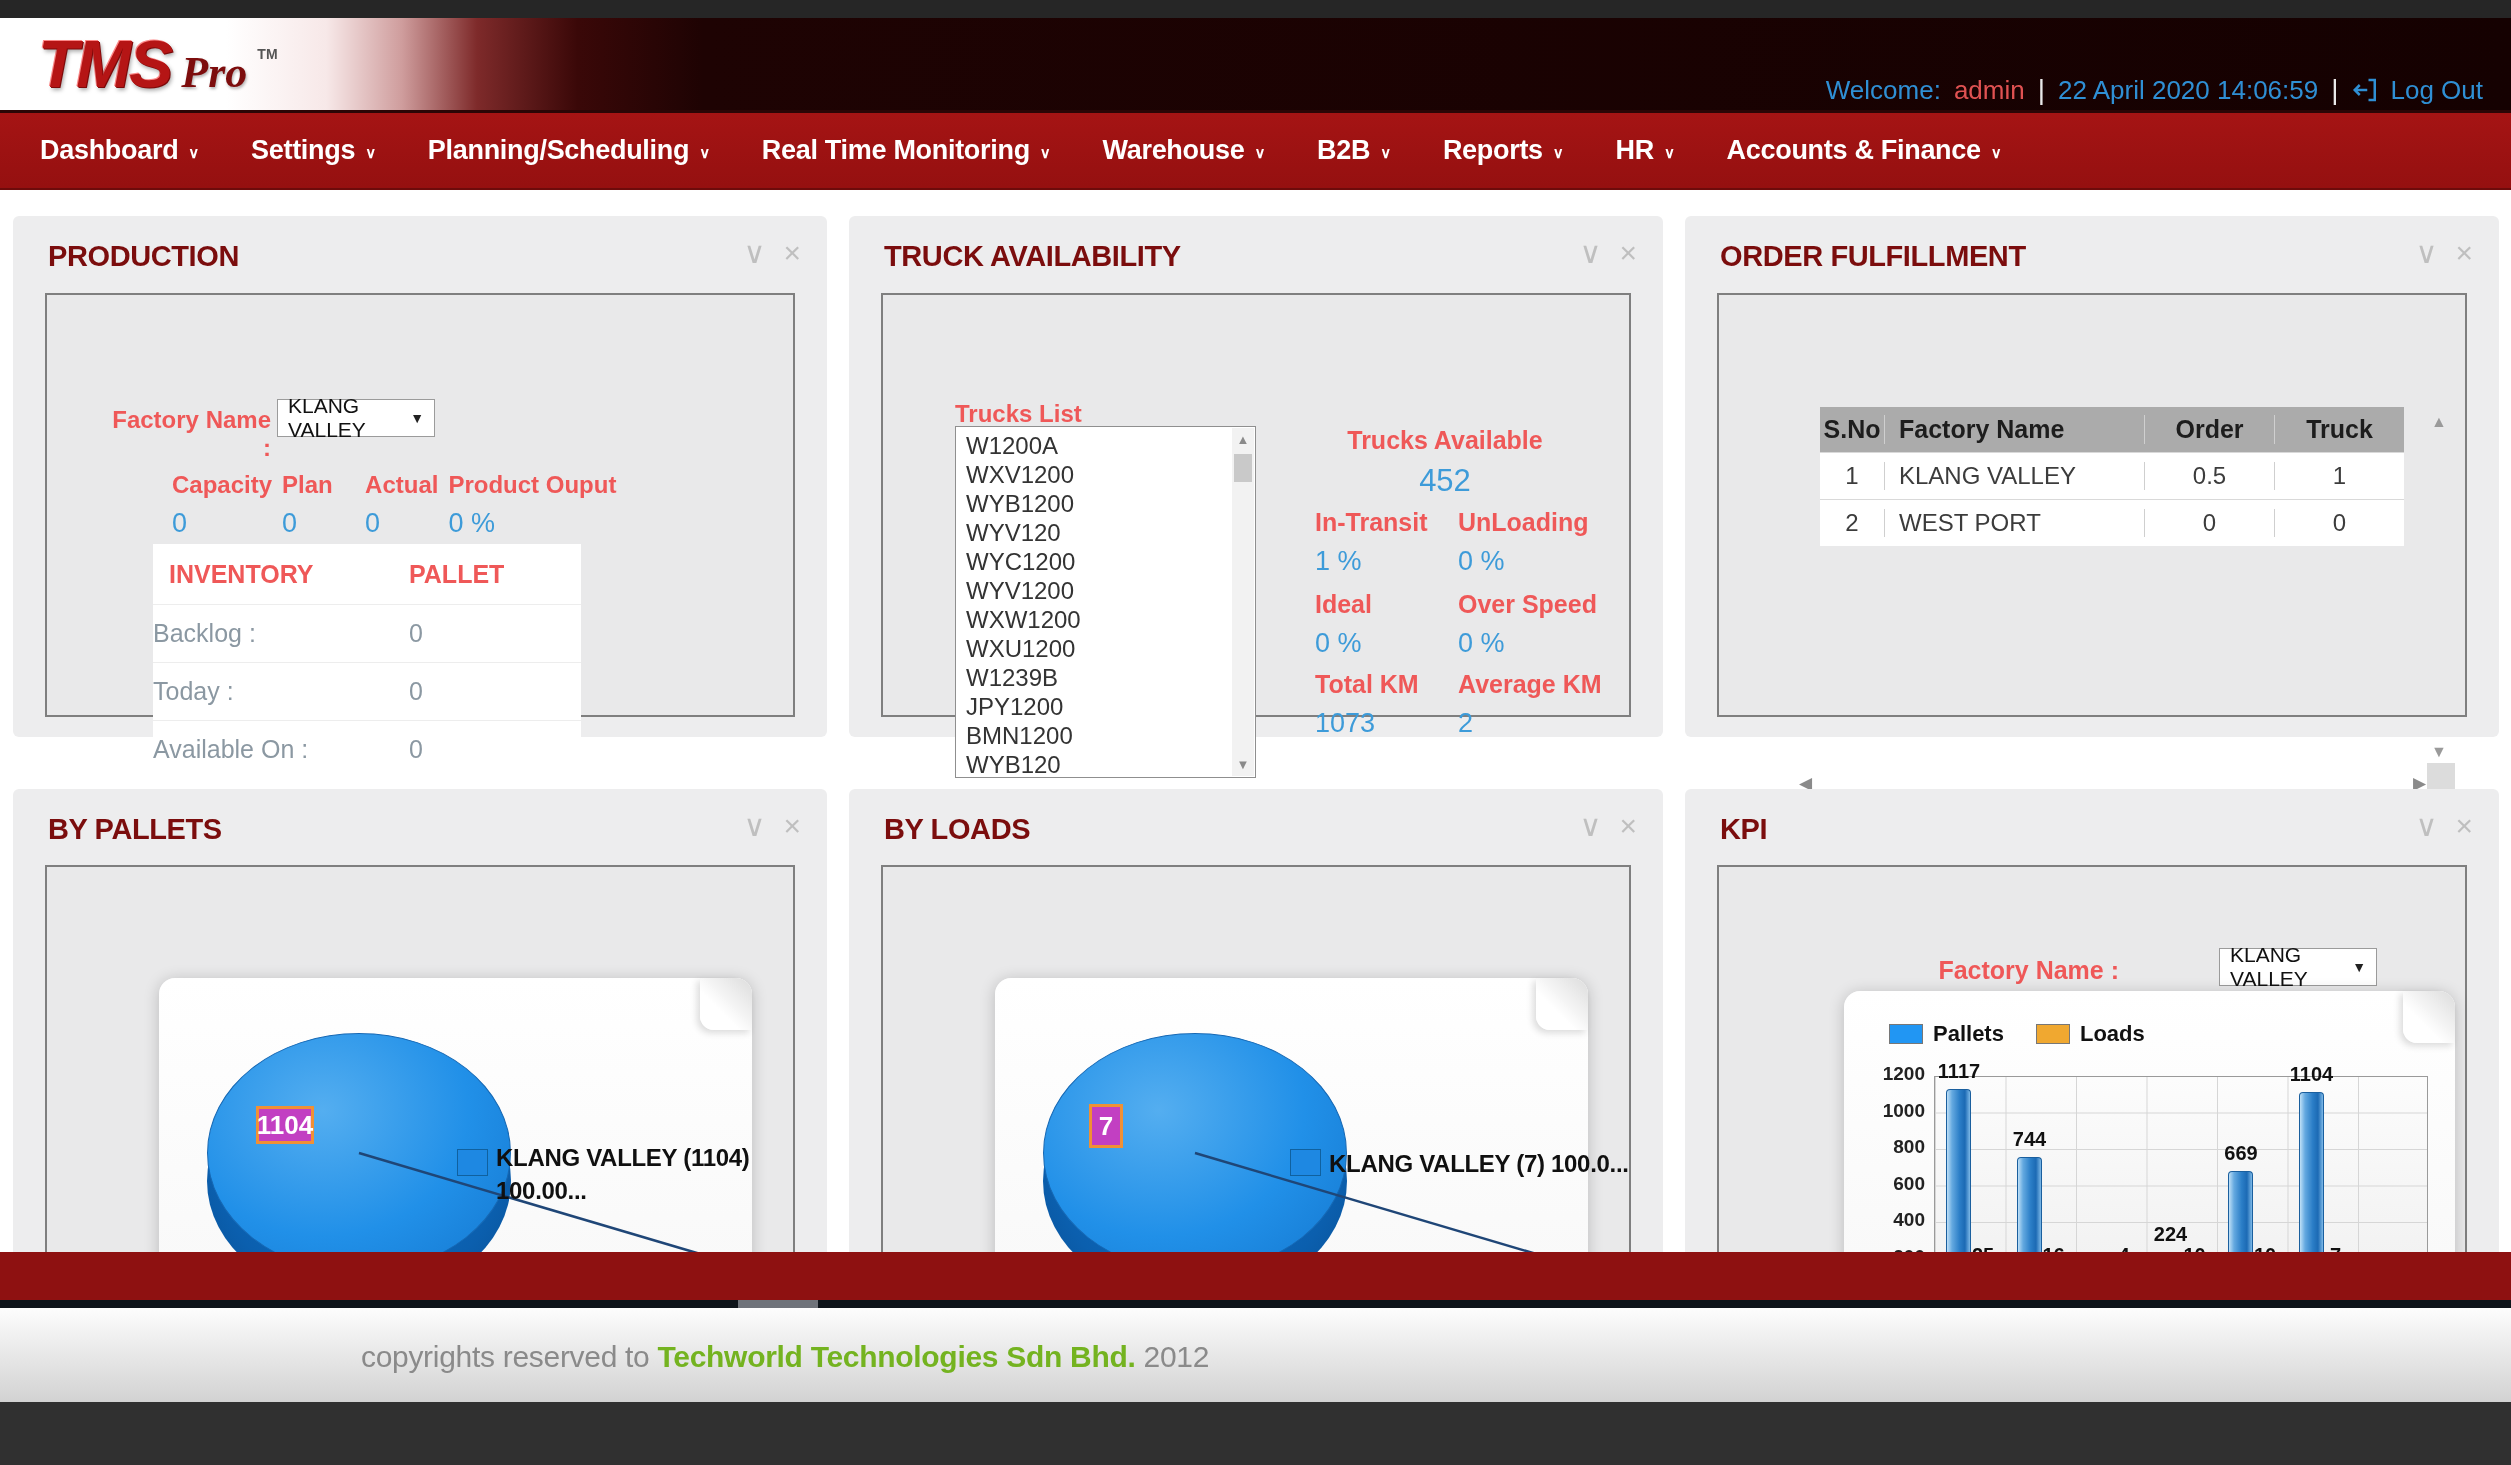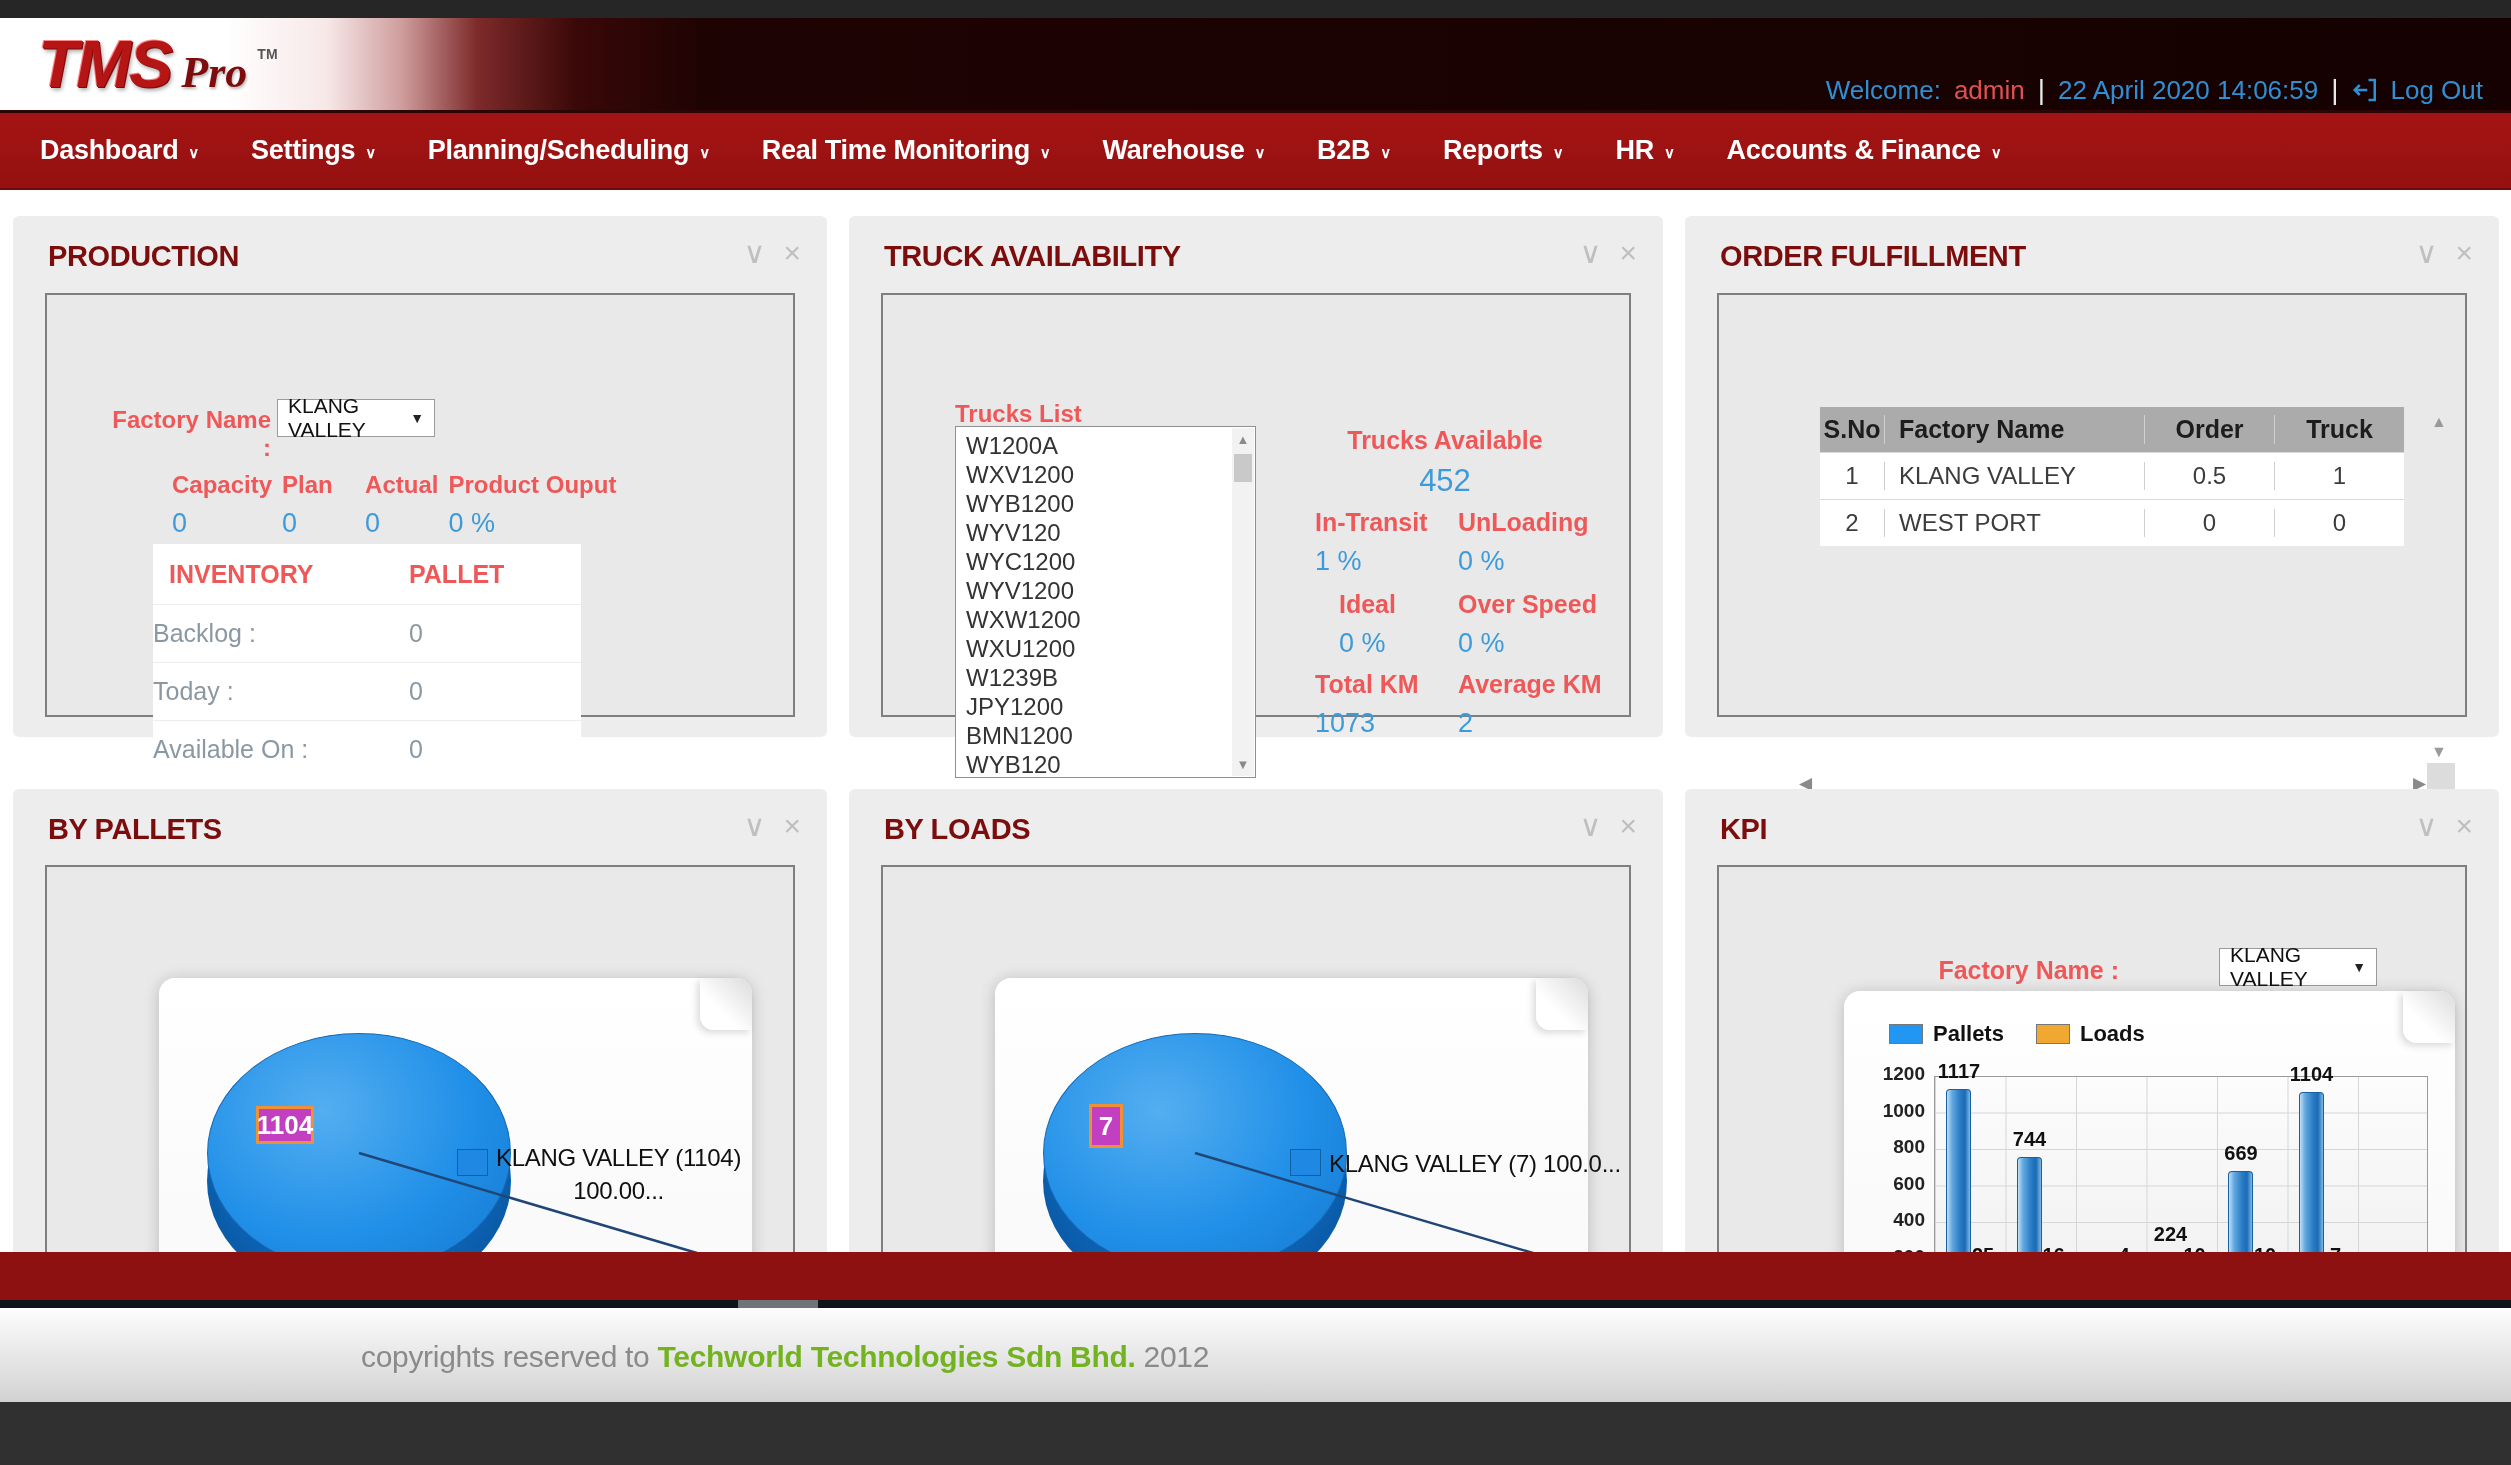--- a/index.html
+++ b/index.html
@@ -70,21 +70,21 @@
   .vsb .arr{position:absolute;left:0;width:22px;text-align:center;font-size:13px;color:#8a8a8a;cursor:pointer;}
   .vsb .a-up{top:4px;} .vsb .a-dn{bottom:4px;}
   .vsb .thumb{position:absolute;left:2px;top:26px;width:18px;height:28px;background:#c9c9c9;cursor:pointer;}
   .tavail{position:absolute;left:432px;top:131px;width:260px;text-align:center;}
   .tavail .tl{font-size:25px;}
   .tavail .tv{font-size:31px;margin-top:8px;}
   .stat{position:absolute;width:150px;}
   .stat .sl{font-size:25px;}
   .stat .sv{font-size:27px;margin-top:9px;}
   .stat:nth-of-type(1){left:432px;top:213px;} .stat:nth-of-type(2){left:575px;top:213px;}
-  .stat:nth-of-type(3){left:432px;top:295px;margin-left:24px;} .stat:nth-of-type(4){left:575px;top:295px;}
+  .stat:nth-of-type(3){left:432px;top:295px;} .stat:nth-of-type(4){left:575px;top:295px;}
   .stat:nth-of-type(5){left:432px;top:375px;} .stat:nth-of-type(6){left:575px;top:375px;}
 
   
   .of-table{position:absolute;left:101px;top:112px;width:584px;font-size:25px;}
   .of-h{display:flex;height:45px;background:var(--table-header-gray,#ababab);font-weight:bold;color:#1d1d1d;align-items:center;}
   .of-r{display:flex;height:47px;background:#fff;color:#3c3c3c;align-items:center;border-top:1px solid #d9d9d9;font-size:24px;}
   .of-c0{width:65px;text-align:center;border-right:1px solid #cfcfcf;}
   .of-c1{width:260px;padding-left:14px;border-right:1px solid #cfcfcf;}
   .of-c2{width:130px;text-align:center;border-right:1px solid #cfcfcf;}
   .of-c3{width:129px;text-align:center;}
@@ -103,21 +103,21 @@
   .pie-card{left:112px;top:111px;width:593px;height:430px;}
 
   .pie-rim{position:absolute;left:48px;top:83px;width:304px;height:240px;border-radius:50%;
     background:radial-gradient(ellipse at 50% 30%,#1277d0 0%,#0b5fae 70%,#084d90 100%);}
   .pie-top{position:absolute;left:48px;top:55px;width:304px;height:240px;border-radius:50%;
     background:radial-gradient(ellipse at 38% 32%,#54aef0 0%,#2190e8 55%,#1477cf 100%);border:1px solid #1668b4;}
   .pie-line{position:absolute;left:0;top:0;pointer-events:none;}
   .callout{position:absolute;background:var(--callout-magenta,#c23fc2);border:3px solid var(--callout-border,#f09035);
     color:#fff;font-weight:bold;font-size:26px;display:flex;align-items:center;justify-content:center;}
   .pleg-sq{position:absolute;width:31px;height:27px;background:var(--pie-blue,#1e88e2);border:1px solid #10619f;}
-  .pleg-tx{position:absolute;font-size:24px;font-weight:normal;color:#101010;line-height:33px;white-space:nowrap;letter-spacing:-.3px;text-align:center;}
+  .pleg-tx{position:absolute;font-size:24px;font-weight:bold;color:#101010;line-height:33px;white-space:nowrap;letter-spacing:-.3px;}
 
   
   .kpi-fac-label{position:absolute;left:180px;top:89px;width:220px;text-align:right;font-size:25px;}
   .kpi-card{left:125px;top:124px;width:611px;height:400px;}
   .kpi-legend{position:absolute;left:45px;top:30px;display:flex;gap:32px;align-items:center;}
   .kl-item{display:flex;gap:10px;align-items:center;font-size:22px;font-weight:bold;color:#111;}
   .kl-sw{width:34px;height:20px;border:1px solid #777;}
   .kpi-plot{position:absolute;left:90px;top:85px;width:494px;height:219px;display:flex;align-items:flex-end;
     border:1px solid #9a9a9a;border-bottom:2px solid #555;
     background-image:linear-gradient(to right,#d6d6d6 1px,transparent 1px),

